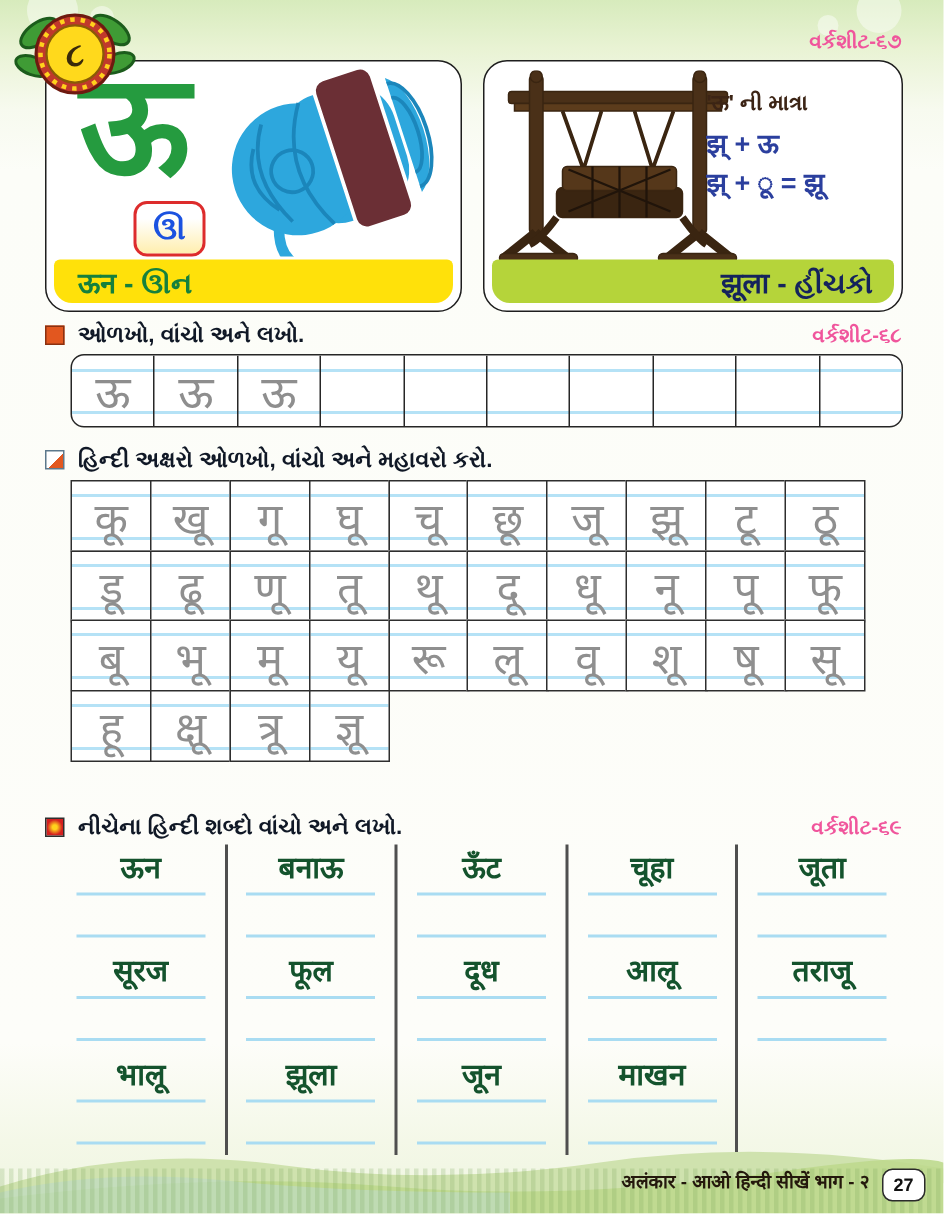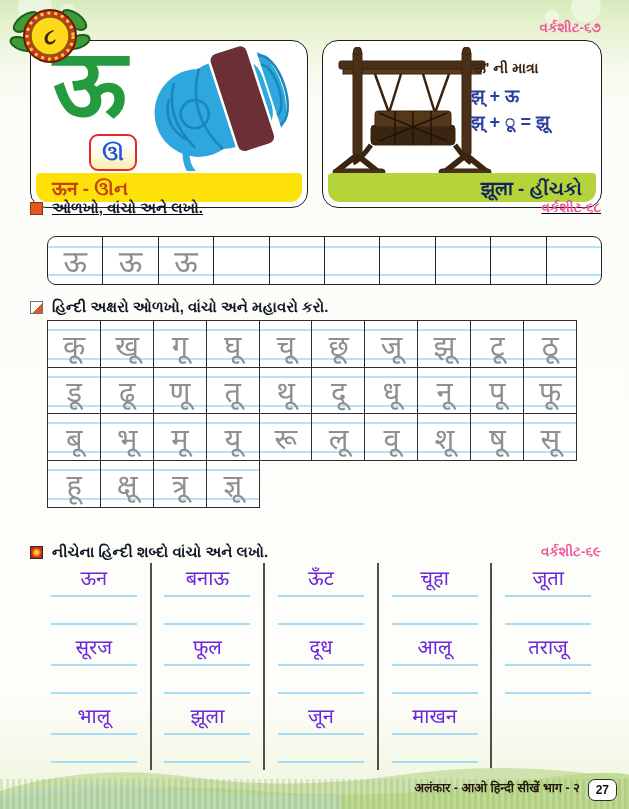--- a/index.html
+++ b/index.html
@@ -11,21 +11,21 @@
   .bubble{position:absolute;border-radius:50%;background:rgba(255,255,255,0.45);}
   .card{position:absolute;top:40px;height:166px;background:#fff;border:1.6px solid #1e1e1e;border-radius:16px;}
   #card-left{left:30px;width:276px;}
   #card-right{left:322px;width:278px;}
   .big-letter{position:absolute;left:22px;top:-6px;font-size:94px;line-height:1.05;font-weight:bold;color:#259b3f;}
   .guj-box{position:absolute;left:58px;top:93px;width:44px;height:33px;border:2.2px solid #dd2c2c;border-radius:9px;
     background:linear-gradient(180deg,#ffffff 30%,#ffeeae 100%);display:flex;align-items:center;justify-content:center;
     color:#1b52e0;font-size:21px;font-weight:bold;}
   .banner{position:absolute;left:5px;right:5px;bottom:5px;height:29px;border-radius:4px 4px 12px 12px;
     display:flex;align-items:center;font-weight:bold;font-size:19px;padding-left:12px;}
-  .banner.yellow{background:#ffe10a;color:#c2410c;padding-left:16px;text-align:center;}
+  .banner.yellow{background:#ffe10a;color:#15803d;padding-left:16px;text-align:center;}
   .banner.green{background:#b5d43a;color:#14235c;justify-content:flex-end;padding-right:14px;}
   .wk-label{color:#f0559c;font-weight:bold;font-size:13.5px;}
   #wk-top{position:absolute;top:20px;right:28px;}
   .matra-block{position:absolute;right:8px;top:16px;width:122px;margin-left:48px;}
   .matra-title{font-size:14.5px;font-weight:bold;color:#3c2415;margin-bottom:6px;}
   .matra-line{font-size:18px;font-weight:bold;color:#2b3f9e;line-height:1.45;}
   .sec-head{position:absolute;left:30px;right:28px;display:flex;align-items:center;gap:9px;}
   .sec-title{font-size:15px;font-weight:bold;color:#101826;}
   .sec-head .wk-label{margin-left:auto;}
   .bullet{width:11px;height:11px;flex:0 0 11px;}
@@ -46,21 +46,21 @@
   .lgrid-row + .lgrid-row .gcell{margin-top:-1.5px;}
   .gcell{width:52.4px;height:46px;border:1.5px solid #2e2e2e;margin-left:-1.5px;
     display:flex;align-items:center;justify-content:center;font-size:29px;color:#8f8f8f;background:#fff;
     background-image:linear-gradient(to bottom,transparent 0,transparent 8px,#b5e2f6 8px,#b5e2f6 10px,transparent 10px,transparent 37px,#b5e2f6 37px,#b5e2f6 39px,transparent 39px);}
   .gcell:first-child{margin-left:0;}
   
   .words{position:absolute;left:38px;top:563px;width:566px;display:flex;}
   .word-col{flex:1;position:relative;padding:0 7px;}
   .word-col:not(:last-child){border-right:2px solid #4f4f4f;}
   .wblock{height:69px;display:flex;flex-direction:column;align-items:center;}
-  .word{font-size:20px;color:#6d28d9;margin-top:1px;font-weight:400;}
+  .word{font-size:20px;color:#14532d;margin-top:1px;font-weight:700;}
   .wline{width:88%;height:2.2px;background:#a9dcf2;}
   .wline.l1{margin-top:4px;} .wline.l2{margin-top:26px;}
   
   .footer{position:absolute;right:12px;bottom:8px;display:flex;align-items:flex-start;gap:8px;z-index:3;}
   .footer-title{font-size:12.5px;font-weight:bold;color:#24180c;}
   .page-box{border:1.8px solid #2b2b2b;border-radius:7px;background:#fff;padding:0 7px;font-weight:bold;
     font-size:12px;color:#111;line-height:20px;}
   .hills{position:absolute;left:0;bottom:0;z-index:1;}
   .badge{position:absolute;left:8px;top:4px;z-index:2;}
 </style>
@@ -131,21 +131,21 @@
   <div class="matra-block">
     <div class="matra-title">'ऊ' ની માત્રા</div>
     <div class="matra-line">झ् + ऊ</div>
     <div class="matra-line">झ् + ू = झू</div>
   </div>
   <div class="banner green">
     <span>झूला - હીંચકો</span>
   </div>
 </div>
 
-<div class="sec-head" style="top:199px;text-decoration:underline;">
+<div class="sec-head" style="top:215px;">
   <div class="bullet b1"></div>
   <div class="sec-title">ઓળખો, વાંચો અને લખો.</div>
   <div class="wk-label">વર્કશીટ-૬૮</div>
 </div>
 
 <div class="strip">
   <div class="guide g1"></div>
   <div class="guide g2"></div>
   <div class="tcell">ऊ</div>
   <div class="tcell">ऊ</div>

